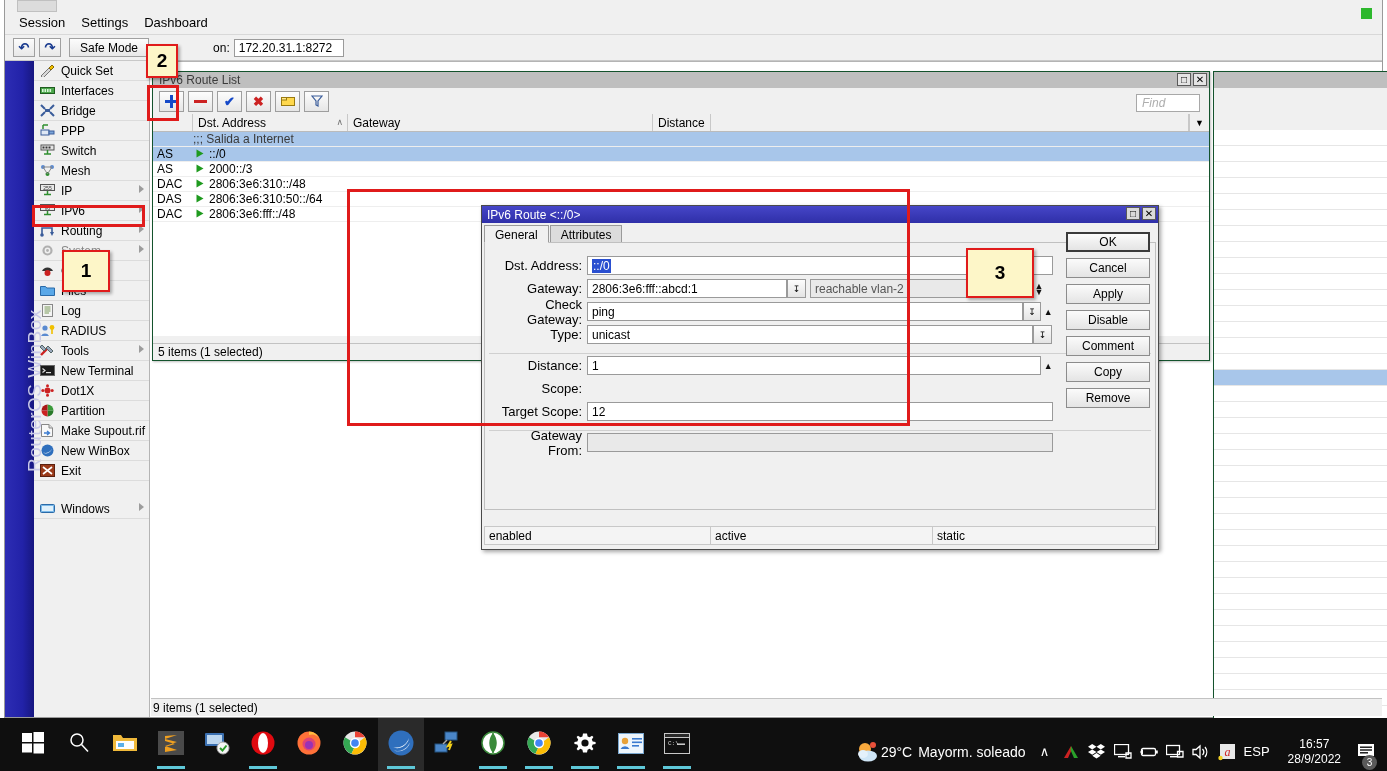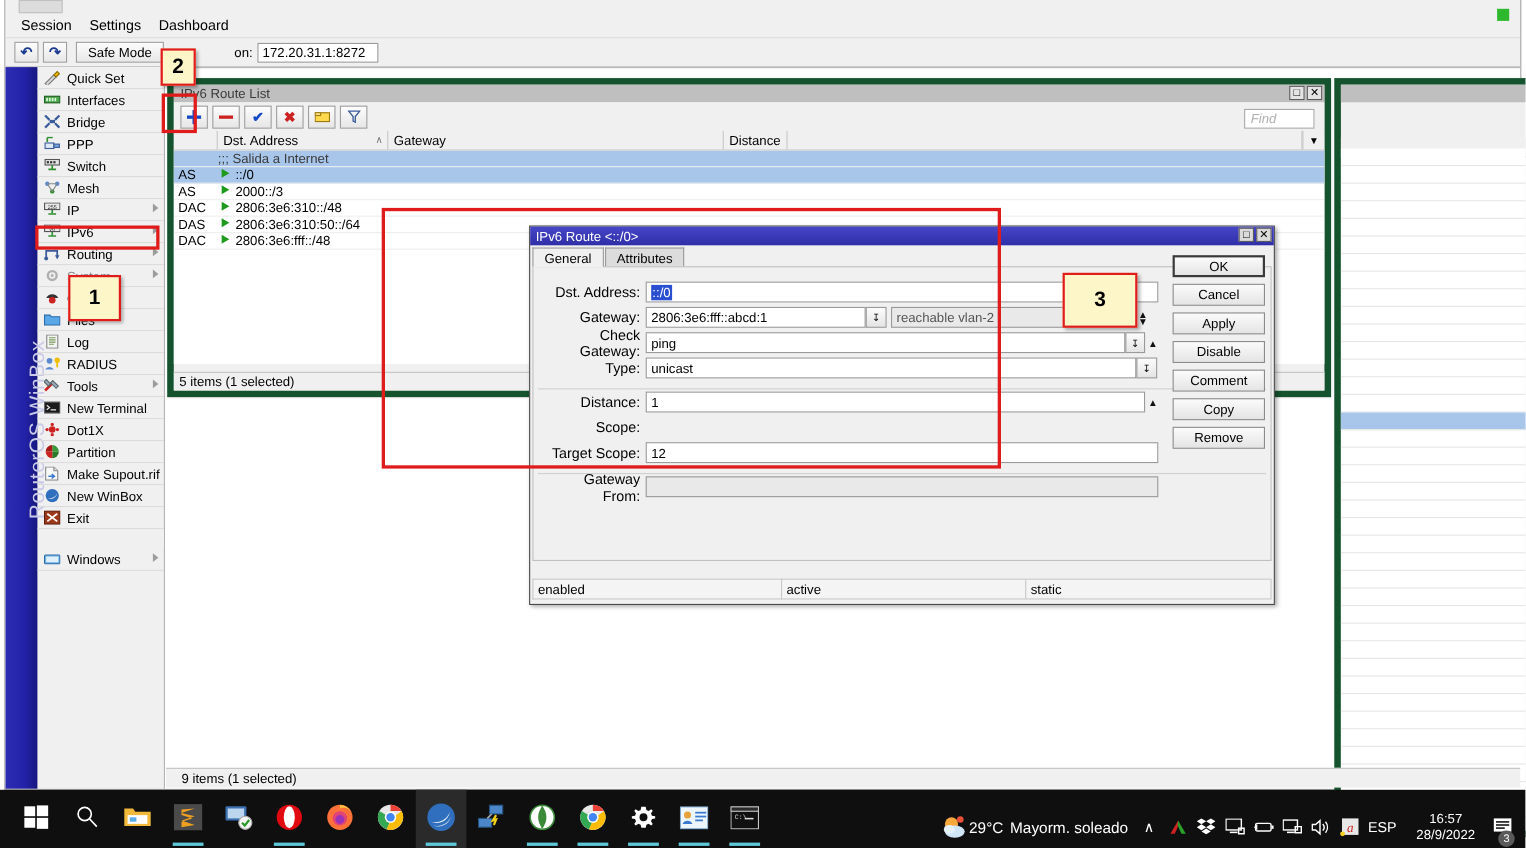--- a/index.html
+++ b/index.html
@@ -148,21 +148,21 @@
     position: absolute; left: 145px; top: 61px;
     right: 0; bottom: 0;
     background: #fff;
     border-top: 1px solid #b4b4b4;
   }
 
   
   .child-win {
     position: absolute;
     background: #f0f0f0;
-    border: 6px solid #14532d;
+    border: 1px solid #14532d;
     box-shadow: 1px 1px 2px rgba(0,0,0,0.25);
   }
   .child-title {
     height: 16px;
     background: #bfbfbf;
     color: #3c3c3c;
     font-size: 12px;
     display: flex; align-items: center;
     padding-left: 6px;
     position: relative;
@@ -379,21 +379,21 @@
   }
 
   
   #wb-status {
     position: absolute; left: 146px; bottom: 1px;
     width: 1231px; height: 18px;
     background: #f0f0f0;
     border-top: 1px solid #c2c2c2;
     font-size: 12px;
     display: flex; align-items: center;
-    padding-left: 14px;
+    padding-left: 2px;
   }
 
   
   .red-box {
     position: absolute;
     border: 3px solid #e01b1b;
     pointer-events: none;
     z-index: 60;
   }
   .callout {

